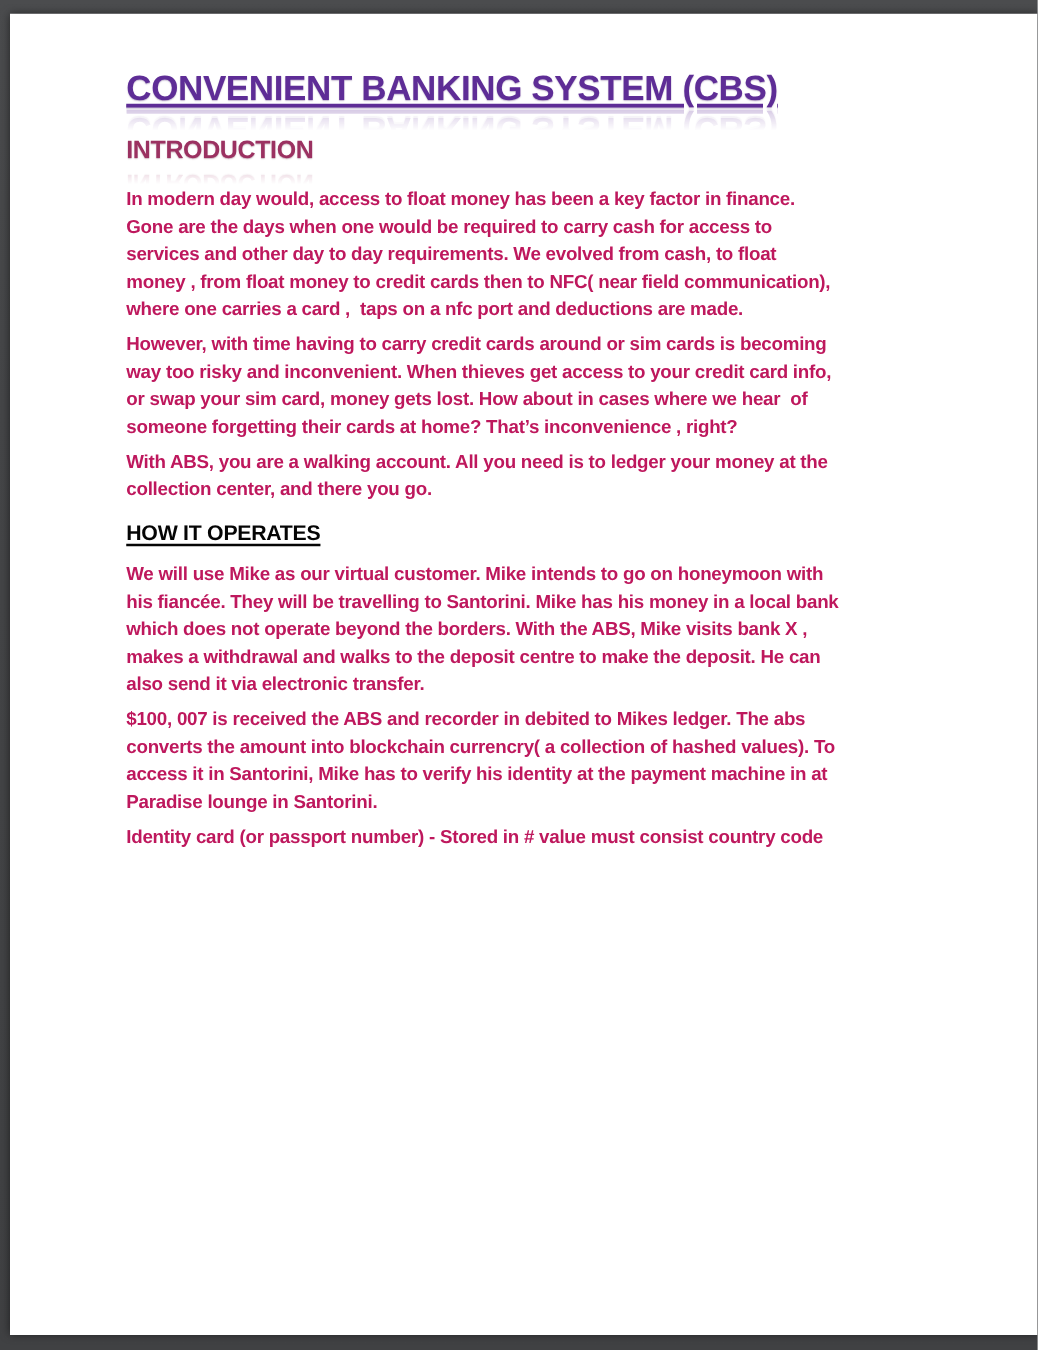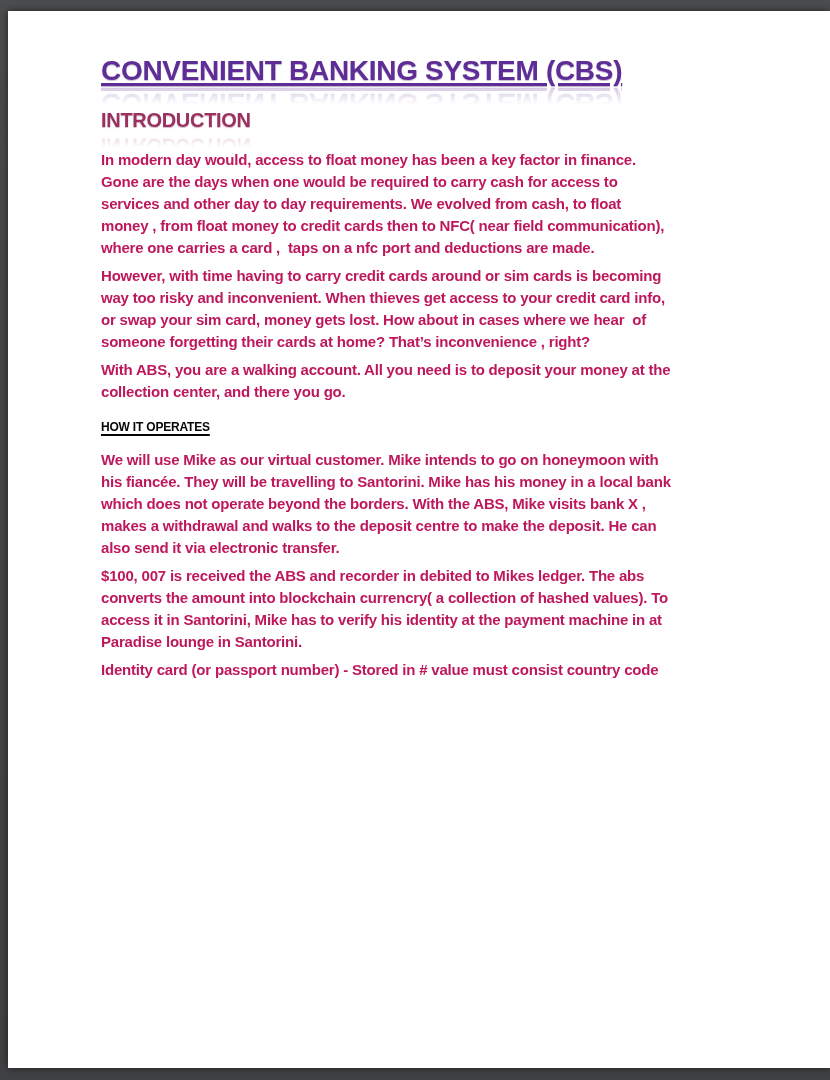--- a/index.html
+++ b/index.html
@@ -72,21 +72,21 @@
     letter-spacing: -0.3px;
     line-height: 26px;
     color: #9b3161;
     text-shadow: 0 1px 1px rgba(90,20,50,0.30);
     display: inline-block;
     white-space: nowrap;
   }
 
   
   .section-heading {
-    font-size: 12px;
+    font-size: 17px;
     font-weight: bold;
     letter-spacing: -0.2px;
     line-height: 32.3px;
     color: #050505;
     text-decoration: underline;
     text-decoration-thickness: 2px;
     text-underline-offset: 3px;
     margin: 8px 0 6px 0;
   }
 
@@ -120,21 +120,21 @@
 
       <p class="para">In modern day would, access to float money has been a key factor in finance.
 Gone are the days when one would be required to carry cash for access to
 services and other day to day requirements. We evolved from cash, to float
 money , from float money to credit cards then to NFC( near field communication),
 where one carries a card ,  taps on a nfc port and deductions are made.</p>
       <p class="para">However, with time having to carry credit cards around or sim cards is becoming
 way too risky and inconvenient. When thieves get access to your credit card info,
 or swap your sim card, money gets lost. How about in cases where we hear  of
 someone forgetting their cards at home? That’s inconvenience , right?</p>
-      <p class="para">With ABS, you are a walking account. All you need is to deposit your money at the
+      <p class="para">With ABS, you are a walking account. All you need is to ledger your money at the
 collection center, and there you go.</p>
 
       <h3 class="section-heading">HOW IT OPERATES</h3>
       <p class="para">We will use Mike as our virtual customer. Mike intends to go on honeymoon with
 his fiancée. They will be travelling to Santorini. Mike has his money in a local bank
 which does not operate beyond the borders. With the ABS, Mike visits bank X ,
 makes a withdrawal and walks to the deposit centre to make the deposit. He can
 also send it via electronic transfer.</p>
       <p class="para">$100, 007 is received the ABS and recorder in debited to Mikes ledger. The abs
 converts the amount into blockchain currencry( a collection of hashed values). To

